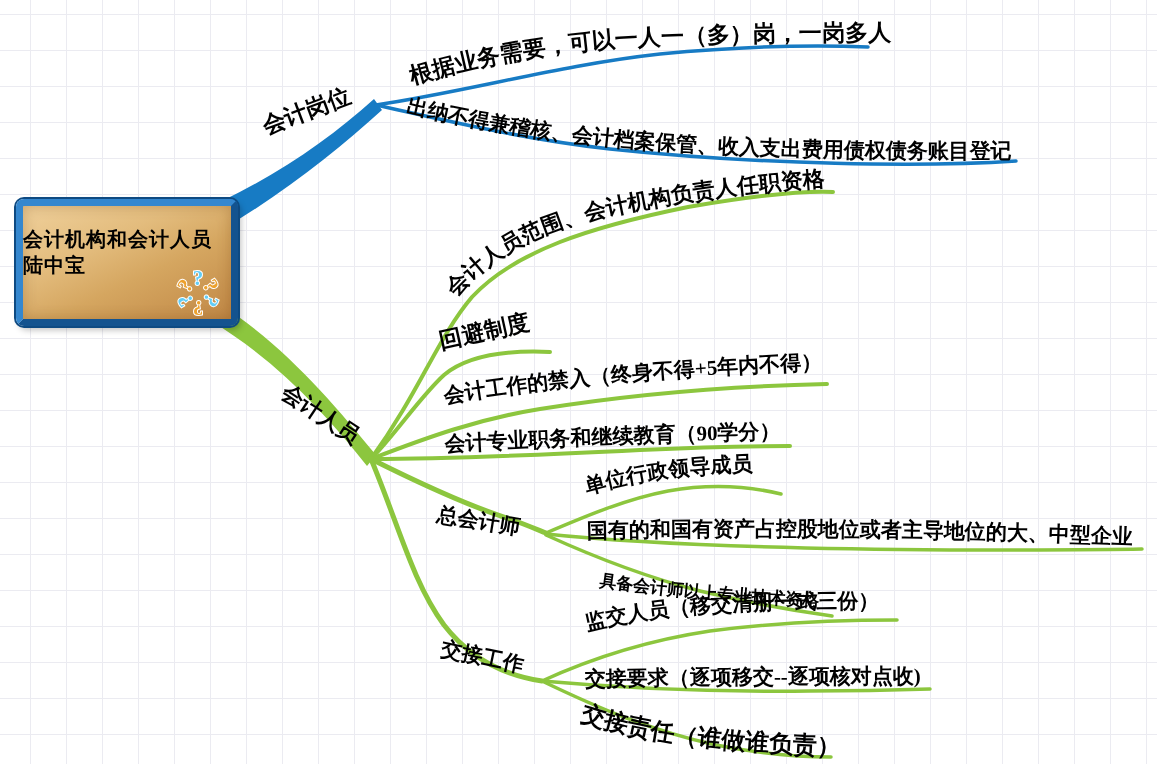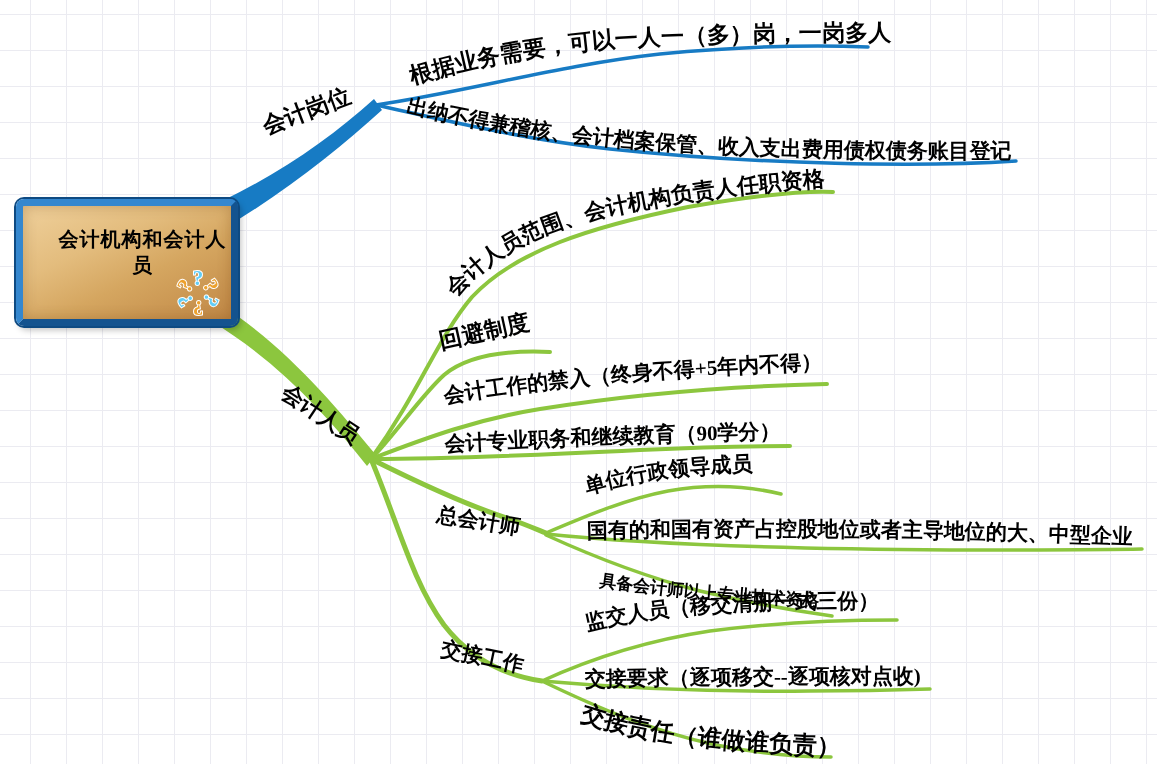--- a/index.html
+++ b/index.html
@@ -22,22 +22,22 @@
     position:absolute;left:16px;top:199px;width:222px;height:127px;
     box-sizing:border-box;
     border:7px solid #1d6db6;
     border-color:#3487cf #14538f #14538f #3487cf;
     border-radius:8px;
     background:linear-gradient(155deg,#efd09b 0%,#e3bc7d 35%,#d5a660 60%,#c18846 100%);
     box-shadow:0 0 0 2px #0e4a82, 3px 4px 6px rgba(0,0,0,.25),
                inset 0 0 14px rgba(110,60,10,.30);
   }
   .root-title{
-    margin-top:20px;text-align:center;font-weight:700;font-size:20px;
-    line-height:26px;color:#000;letter-spacing:1px;padding-left:31px;
+    margin-top:20px;font-weight:700;font-size:20px;
+    line-height:26px;color:#000;letter-spacing:1px;
   }
   .q-icon{position:absolute;right:2px;bottom:-2px;}
   .q-icon text{
     font-family:"Liberation Serif","DejaVu Serif",serif;font-weight:700;font-size:21px;
     text-anchor:middle;paint-order:stroke;stroke:#ffffff;stroke-width:2px;
   }
 </style>
 </head>
 <body>
 
@@ -117,20 +117,21 @@
     <textPath href="#gh1">监交人员（移交清册一式三份）</textPath></text>
   <text class="bt t21">
     <textPath href="#gh2">交接要求（逐项移交--逐项核对点收)</textPath></text>
   <text class="bt t24">
     <textPath href="#gh3">交接责任（谁做谁负责）</textPath></text>
 </svg>
 
 <div class="root-box">
   <div class="root-title">
     <div>会计机构和会计人员</div>
+    <div>陆中宝</div>
   </div>
   <svg class="q-icon" width="62" height="60" viewBox="0 0 62 60">
     <g transform="translate(31,32)">
       <text transform="rotate(0) translate(0,-8)" fill="#62cdf5">?</text>
       <text transform="rotate(60) translate(0,-8)" fill="#eda12d">?</text>
       <text transform="rotate(120) translate(0,-8)" fill="#62cdf5">?</text>
       <text transform="rotate(180) translate(0,-8)" fill="#eda12d">?</text>
       <text transform="rotate(240) translate(0,-8)" fill="#62cdf5">?</text>
       <text transform="rotate(300) translate(0,-8)" fill="#eda12d">?</text>
     </g>

